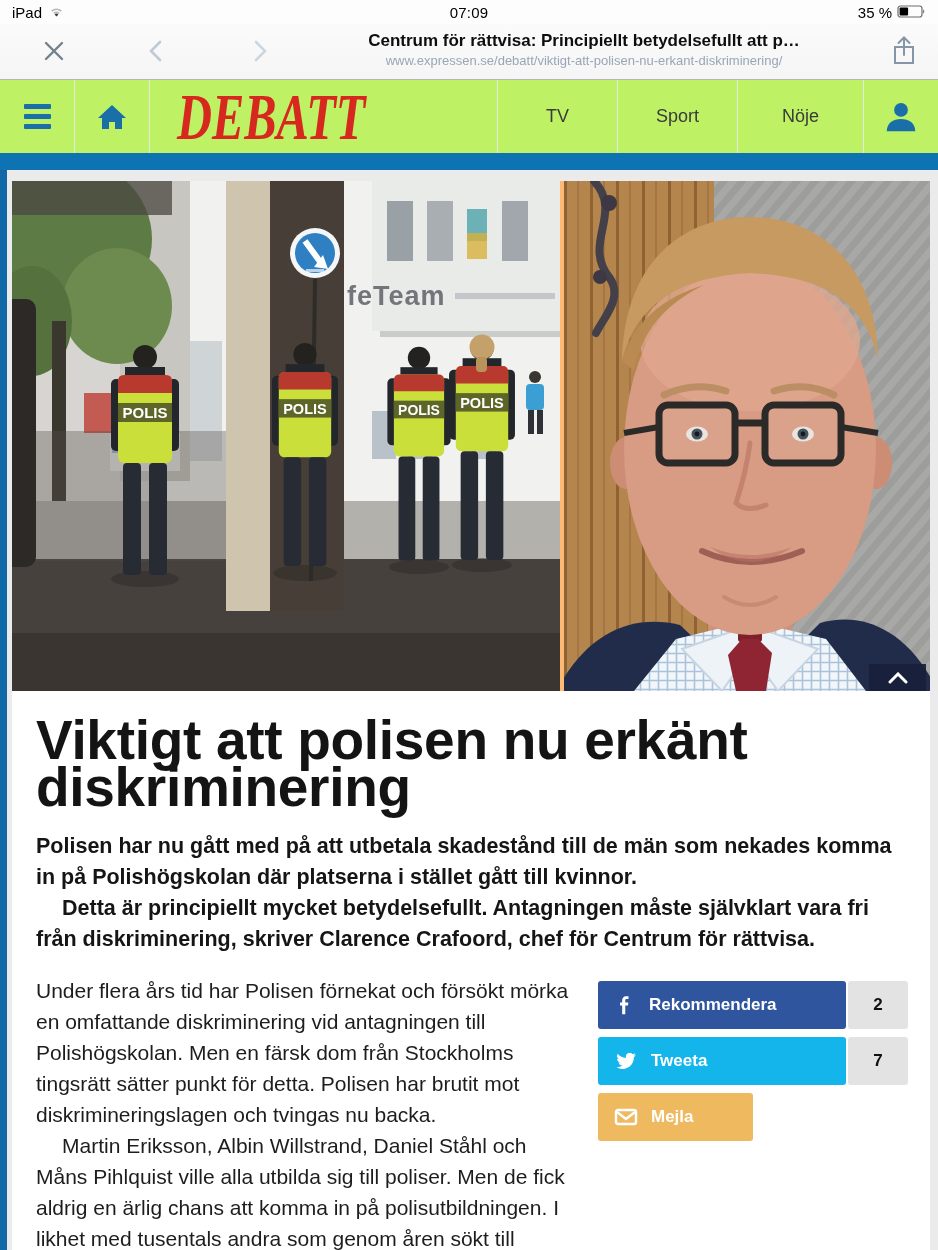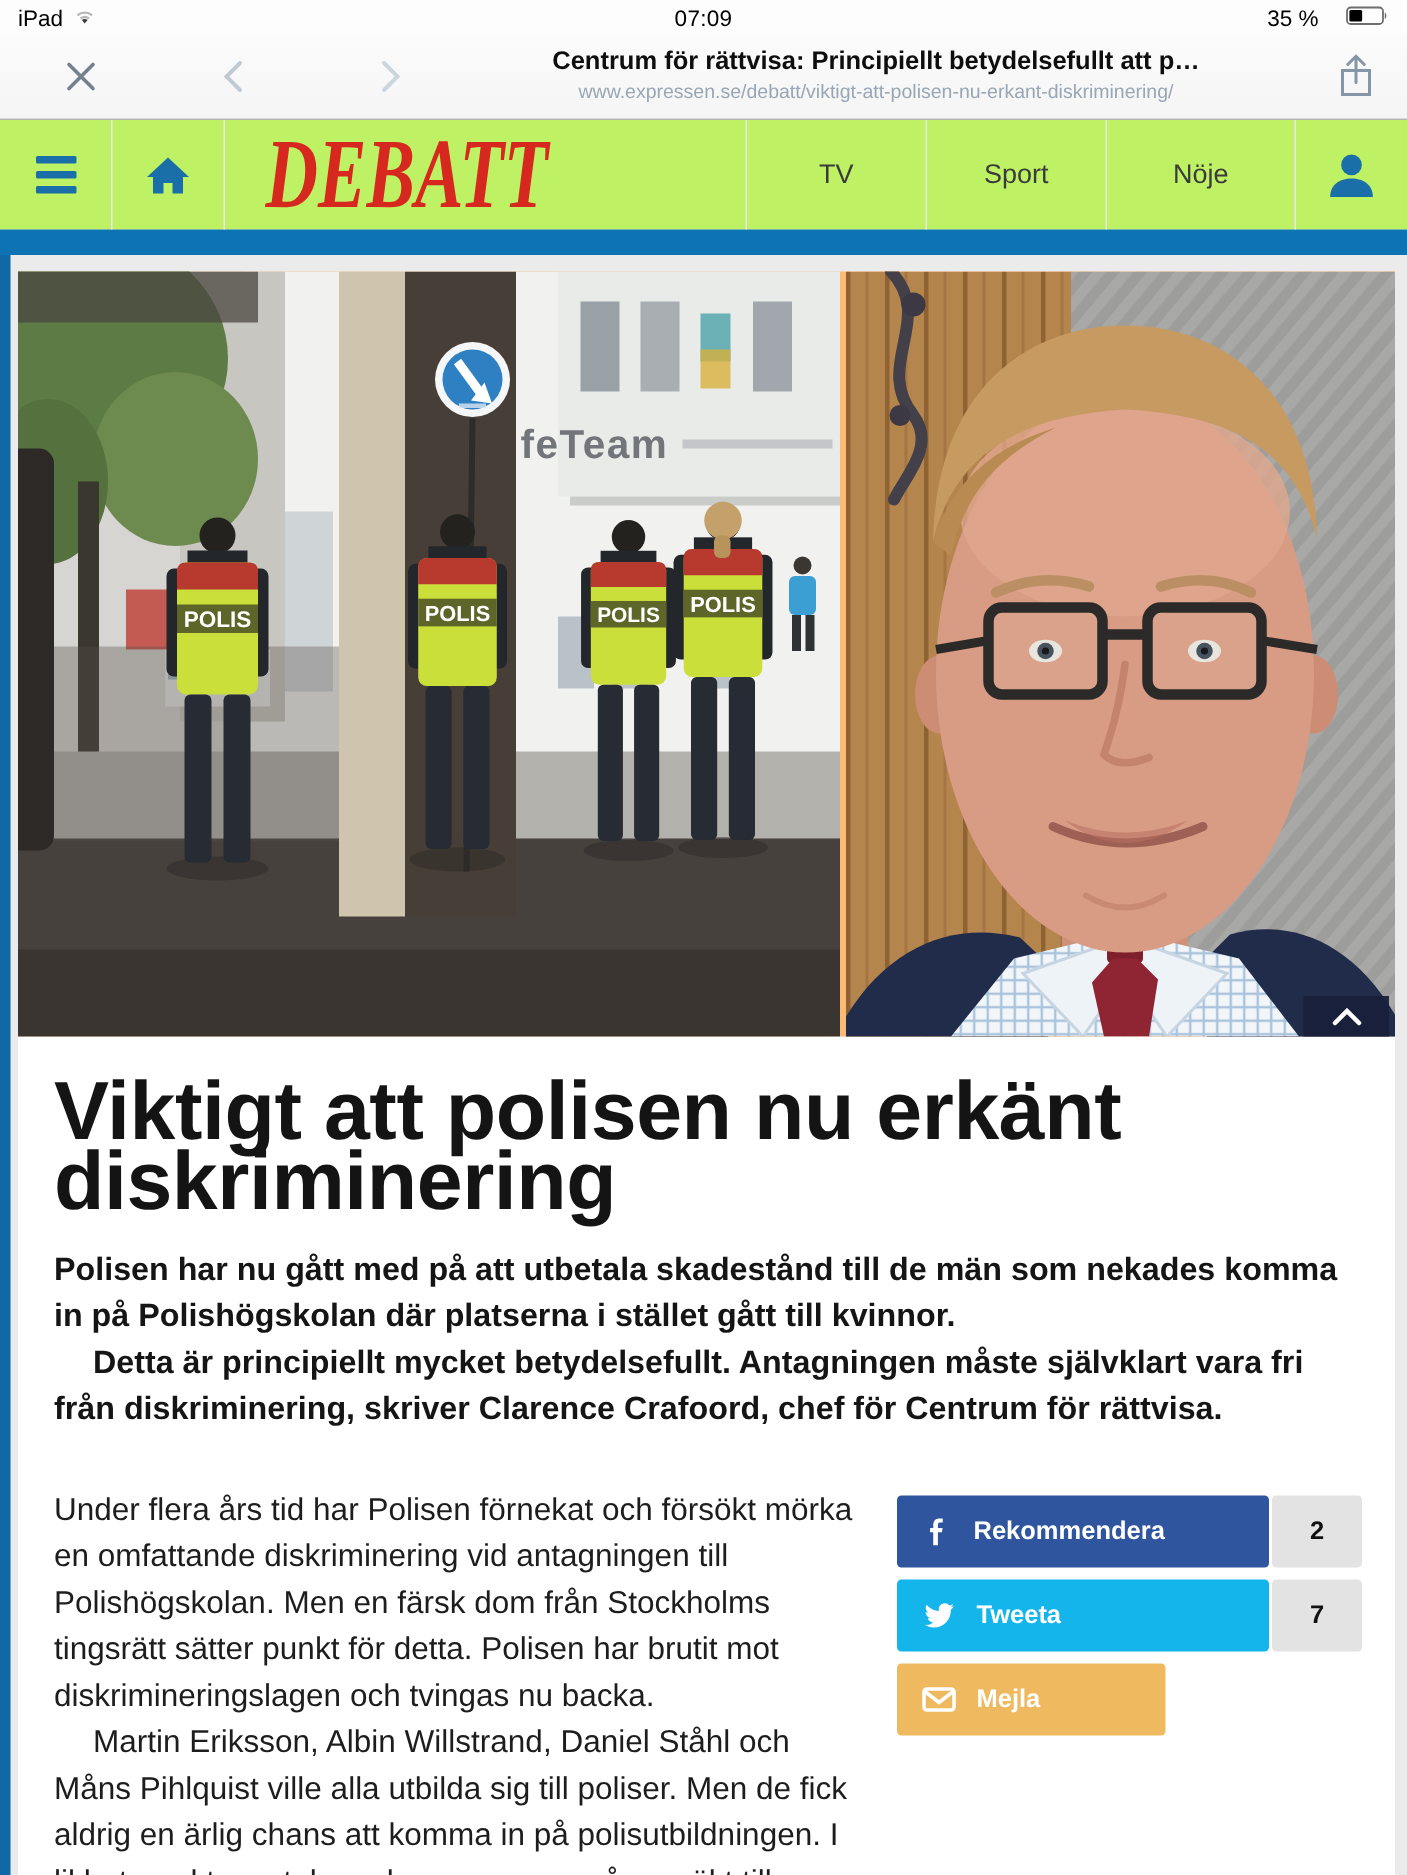--- a/index.html
+++ b/index.html
@@ -3,21 +3,21 @@
 <meta charset="utf-8">
 <style>
   html,body{margin:0;padding:0;}
   body{width:938px;height:1250px;overflow:hidden;background:#fff;
        font-family:"Liberation Sans","DejaVu Sans",sans-serif;
        -webkit-font-smoothing:antialiased;position:relative;}
   
   .status{height:24px;display:flex;align-items:center;padding:0 12px;background:#fdfdfd;font-size:15px;color:#000;}
   .st-left{display:flex;align-items:center;gap:6px;width:140px;}
   .st-time{flex:1;text-align:center;letter-spacing:.2px;}
-  .st-right{width:140px;display:flex;justify-content:flex-end;align-items:center;gap:18px;}
+  .st-right{width:140px;display:flex;justify-content:flex-end;align-items:center;gap:5px;}
   
   .browser{height:55px;background:linear-gradient(#fbfbfc,#f5f5f6);border-bottom:1px solid #b6b6b8;position:relative;}
   .chrome-btn{position:absolute;background:none;border:none;padding:0;cursor:pointer;}
   .close-btn{left:42px;top:15px;}
   .back-btn{left:148px;top:16px;}
   .fwd-btn{left:254px;top:16px;}
   .share-btn{right:20px;top:11px;}
   .addr{position:absolute;left:320px;right:90px;top:7px;text-align:center;cursor:pointer;}
   .pg-title{font-size:17px;font-weight:bold;color:#0e0e0e;white-space:nowrap;overflow:hidden;}
   .pg-url{font-size:13px;color:#98a6b5;margin-top:2px;white-space:nowrap;overflow:hidden;}
@@ -39,33 +39,33 @@
   .page{position:relative;background:#ebebeb;height:1081px;overflow:hidden;}
   .strip{position:absolute;left:0;top:0;width:7px;height:100%;background:var(--strip-blue);}
   .content{position:absolute;left:12px;top:11px;width:918px;}
   .hero{position:relative;height:510px;display:flex;gap:4px;background:#fdba74;}
   .hero svg{display:block;}
   .scrolltop{position:absolute;right:4px;bottom:0;width:57px;height:27px;background:rgba(24,31,58,.93);
              display:flex;align-items:center;justify-content:center;border:none;cursor:pointer;}
   
   .article{background:#fff;padding:26px 22px 60px 24px;}
   h1{font-size:55px;line-height:47px;margin:0 0 20px;color:#141414;letter-spacing:-.3px;font-weight:bold;}
-  .lede{margin-bottom:36px;}
+  .lede{margin-bottom:20px;}
   .lede p{font-size:21.5px;line-height:31px;font-weight:bold;margin:0;color:#151515;}
   .ind{text-indent:26px;}
   .bodytext{font-size:21px;line-height:31px;color:#1d1d1d;}
   .bodytext p{margin:0;}
   
   .social{float:right;width:310px;margin:6px 0 44px 18px;}
   .sbtn{display:flex;height:48px;margin-bottom:8px;border:none;background:none;padding:0;width:100%;cursor:pointer;}
   .smain{flex:1;display:flex;align-items:center;padding-left:16px;gap:13px;border-radius:3px;
          color:#fff;font-weight:bold;font-size:17px;}
   .scount{width:60px;margin-left:2px;background:var(--count-bg);display:flex;align-items:center;justify-content:center;
           font-weight:bold;font-size:17px;color:#111;border-radius:3px;}
-  .sbtn-mail{width:179px;}
+  .sbtn-mail{width:155px;}
   .sbtn-mail .smain{border-radius:3px;}
 </style>
 </head>
 <body>
 
 <div class="status">
   <div class="st-left">
     <span>iPad</span>
     <span>
       <svg width="17" height="13" viewBox="0 0 17 13">

